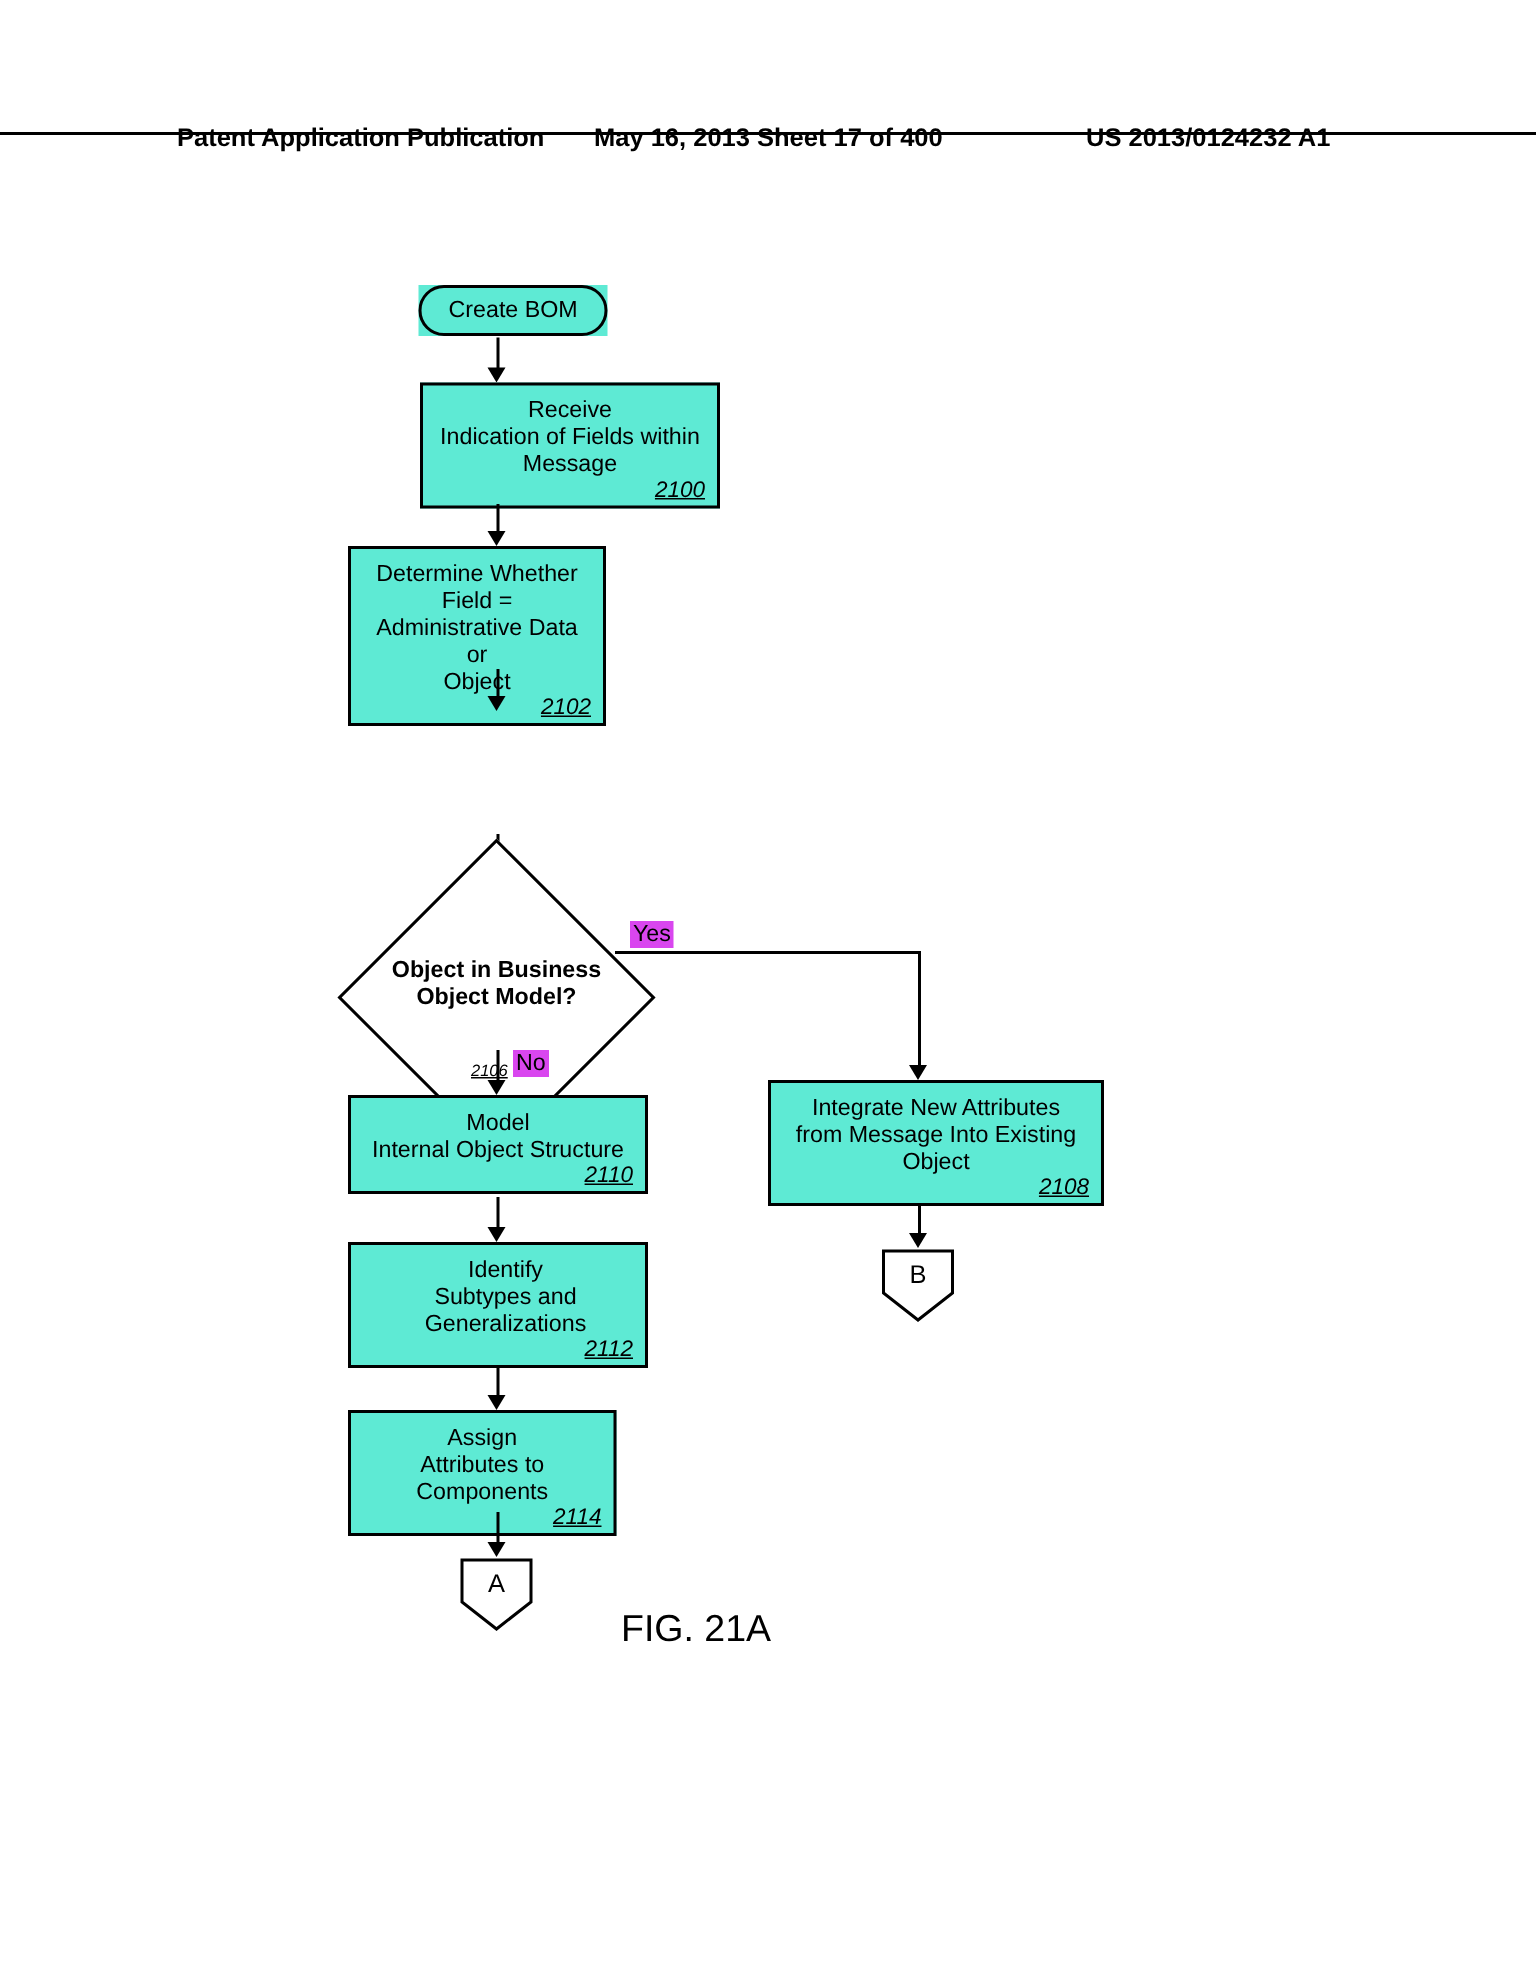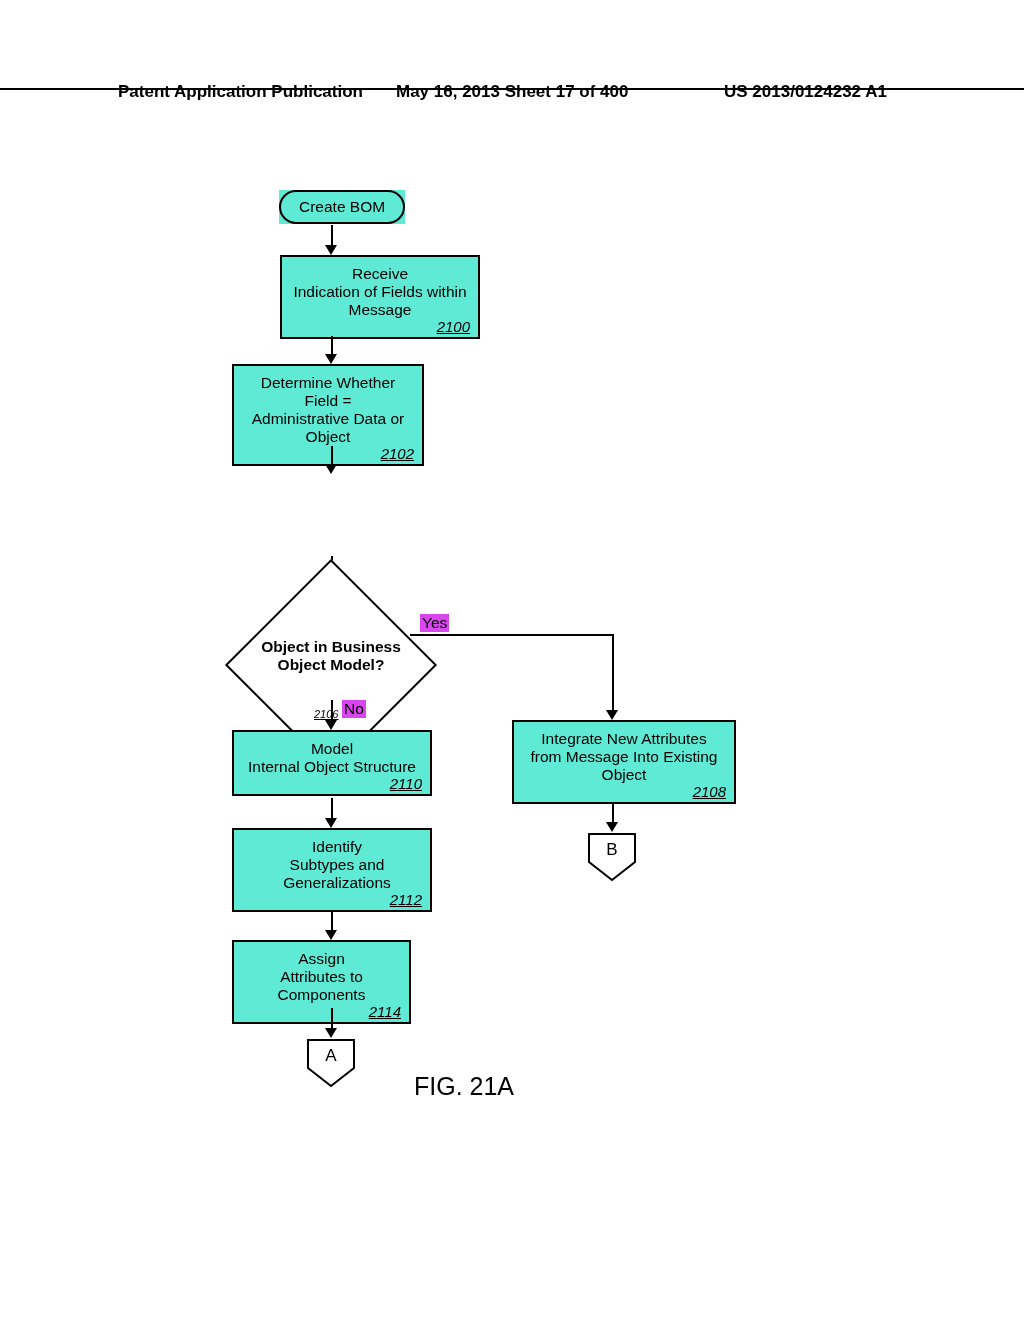--- a/index.html
+++ b/index.html
@@ -149,21 +149,21 @@
   <div class="node rect" style="left:232px; top:135px; width:200px;margin-left:48px;">
     <div style="white-space:pre-line;">Receive
 Indication of Fields within
 Message</div>
     <div class="ref">2100</div>
   </div>
 
   <div class="vline" style="left:331px; top:216px; height:20px;"></div>
   <div class="arrowhead-down" style="left:325px; top:234px;"></div>
 
-  <div class="node rect" style="left:232px; top:244px; width:192px;">
+  <div class="node rect" style="left:232px; top:244px; width:172px;">
     <div style="white-space:pre-line;">Determine Whether Field =
 Administrative Data or
 Object</div>
     <div class="ref">2102</div>
   </div>
 
   <div class="vline" style="left:331px; top:326px; height:20px;"></div>
   <div class="arrowhead-down" style="left:325px; top:344px;"></div>
 
 

